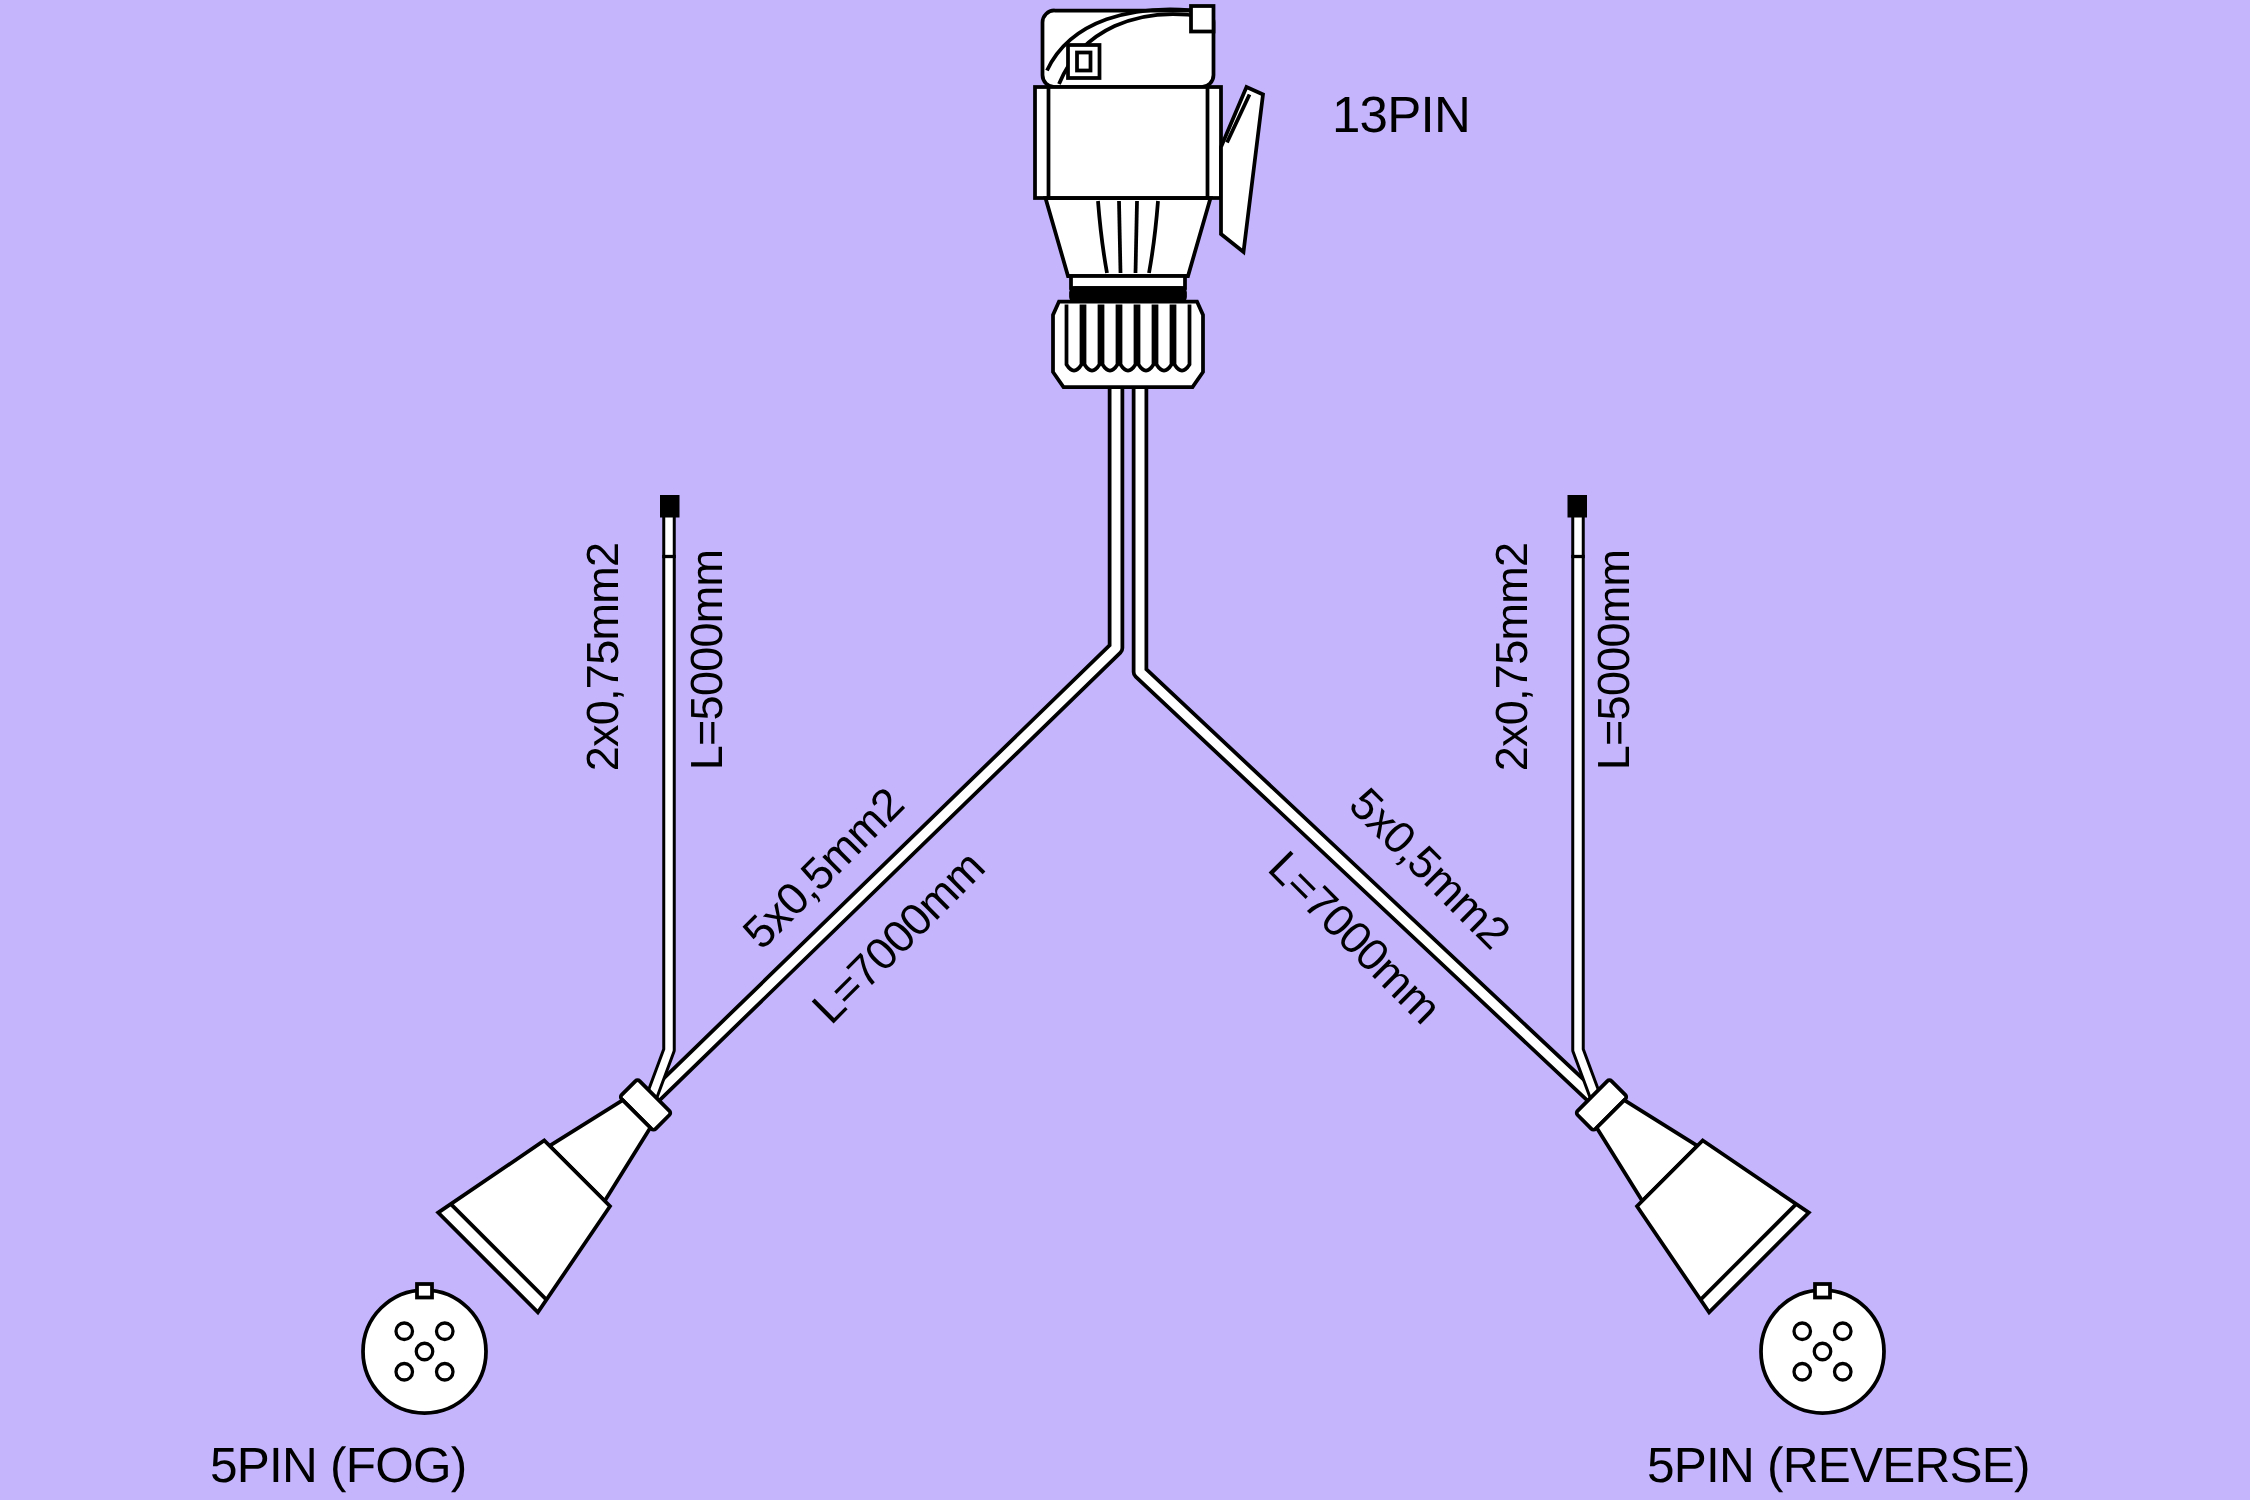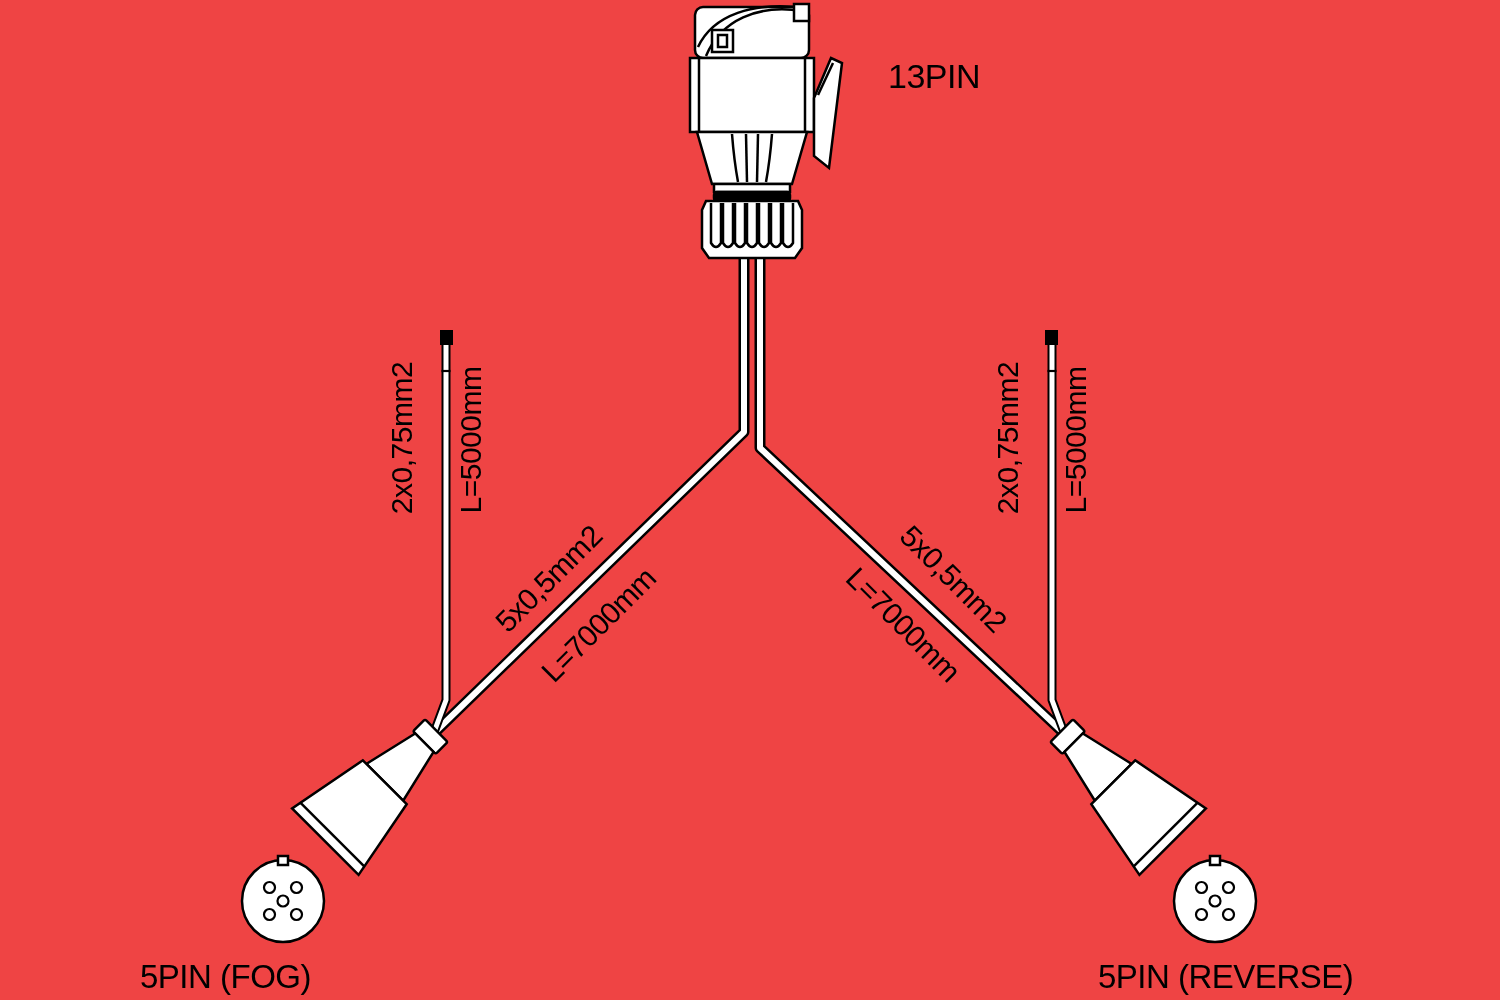--- a/index.html
+++ b/index.html
@@ -1,20 +1,20 @@
 <!DOCTYPE html>
 <html><head>
 <meta charset="utf-8">
 <style>
   html, body { margin: 0; padding: 0; background: #ffffff; }
   .stage {
     position: relative;
     width: 1500px;
     height: 1000px;
-    background: #ef4444;
+    background: #c4b5fd;
     font-family: "Liberation Sans", "DejaVu Sans", sans-serif;
     overflow: hidden;
   }
   svg { display: block; }
   svg text {
     fill: #000000;
     stroke: none;
     font-family: "Liberation Sans", "DejaVu Sans", sans-serif;
     letter-spacing: -0.5px;
   }

